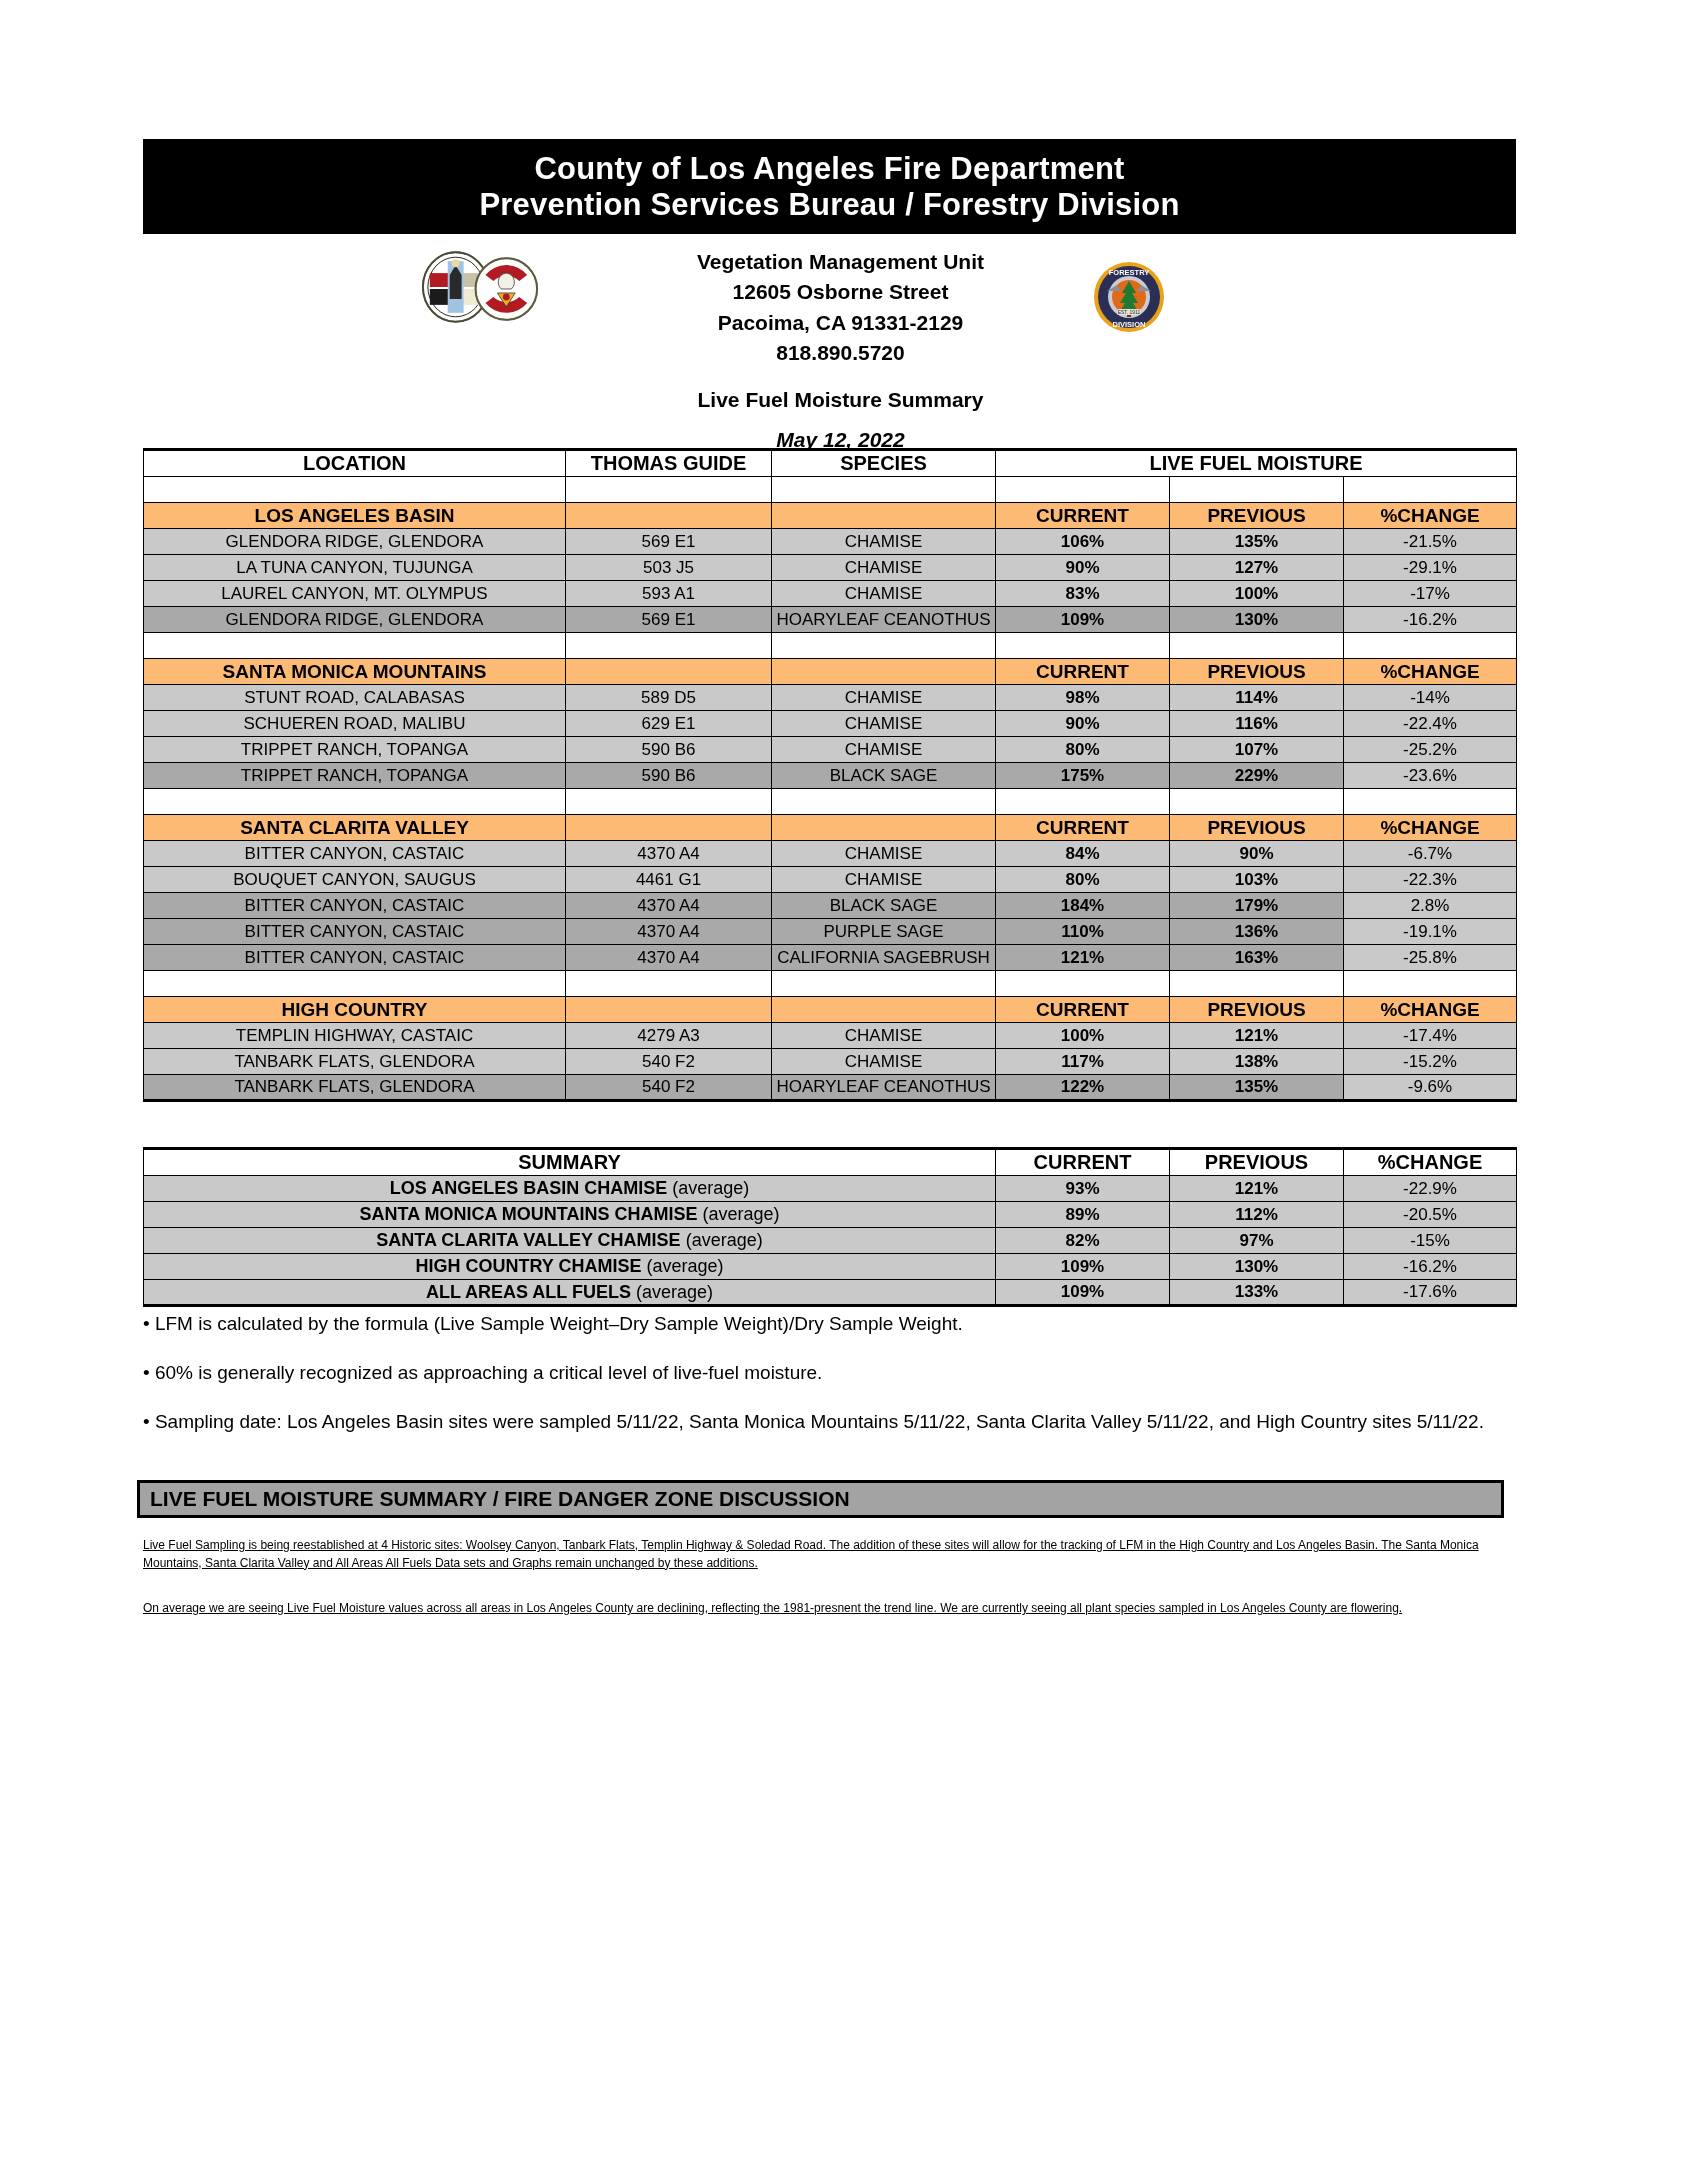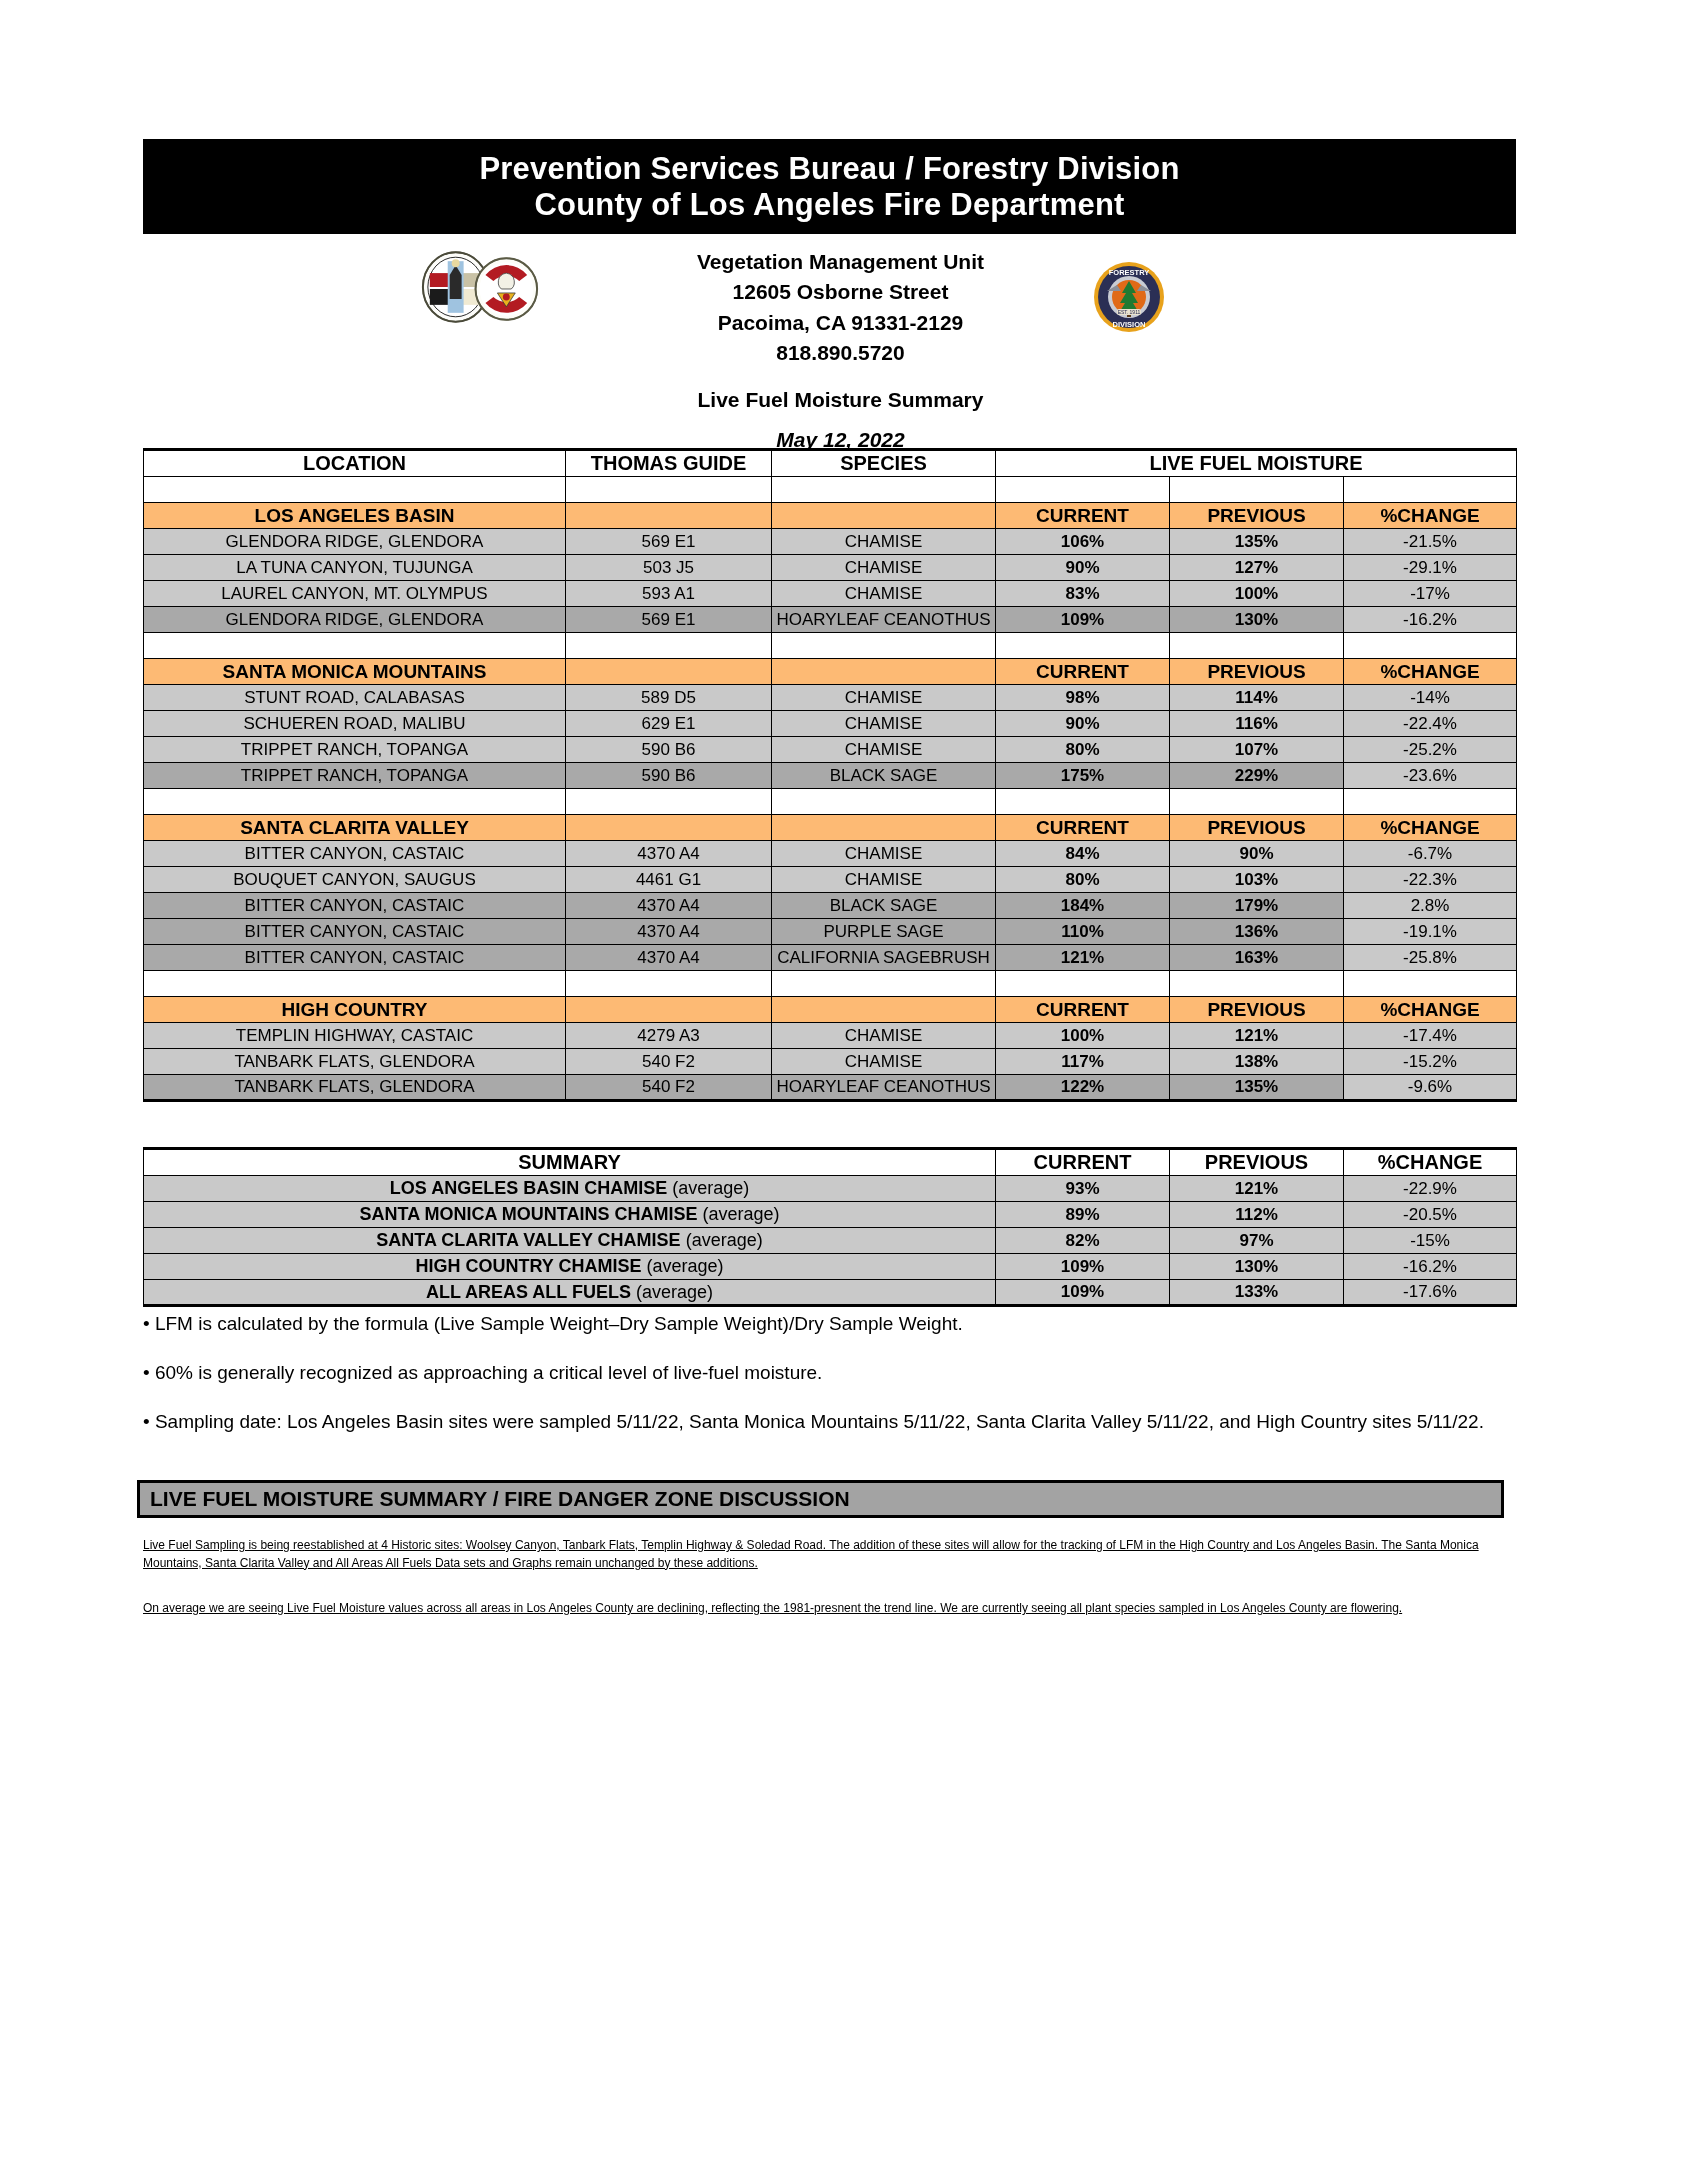--- a/index.html
+++ b/index.html
@@ -82,22 +82,22 @@
     font-size:12px; line-height:1.46;text-decoration:underline;
   }
   .disc-body p{ margin:0 0 28px 0; }
 </style>
 </head>
 <body>
 
 <div class="page">
 
   <div class="title-bar">
+    <div class="t-line">County of Los Angeles Fire Department</div>
     <div class="t-line">Prevention Services Bureau / Forestry Division</div>
-    <div class="t-line">County of Los Angeles Fire Department</div>
   </div>
 
   <div class="logo-left">
     <svg viewBox="0 0 145 72" width="144" height="72" aria-hidden="true">
 
       <ellipse cx="48" cy="36" rx="33" ry="35" fill="#fdfdfa" stroke="#6b6b55" stroke-width="1.5"></ellipse>
       <ellipse cx="48" cy="36" rx="28" ry="30" fill="#ffffff" stroke="#2b2b2b" stroke-width="1"></ellipse>
       <path d="M22 22 h22 v14 h-22 z" fill="#b31b22"></path>
       <path d="M22 38 h22 v16 h-22 z" fill="#1b1b1b"></path>
       <path d="M52 22 h22 v14 h-22 z" fill="#c9c2a6"></path>

